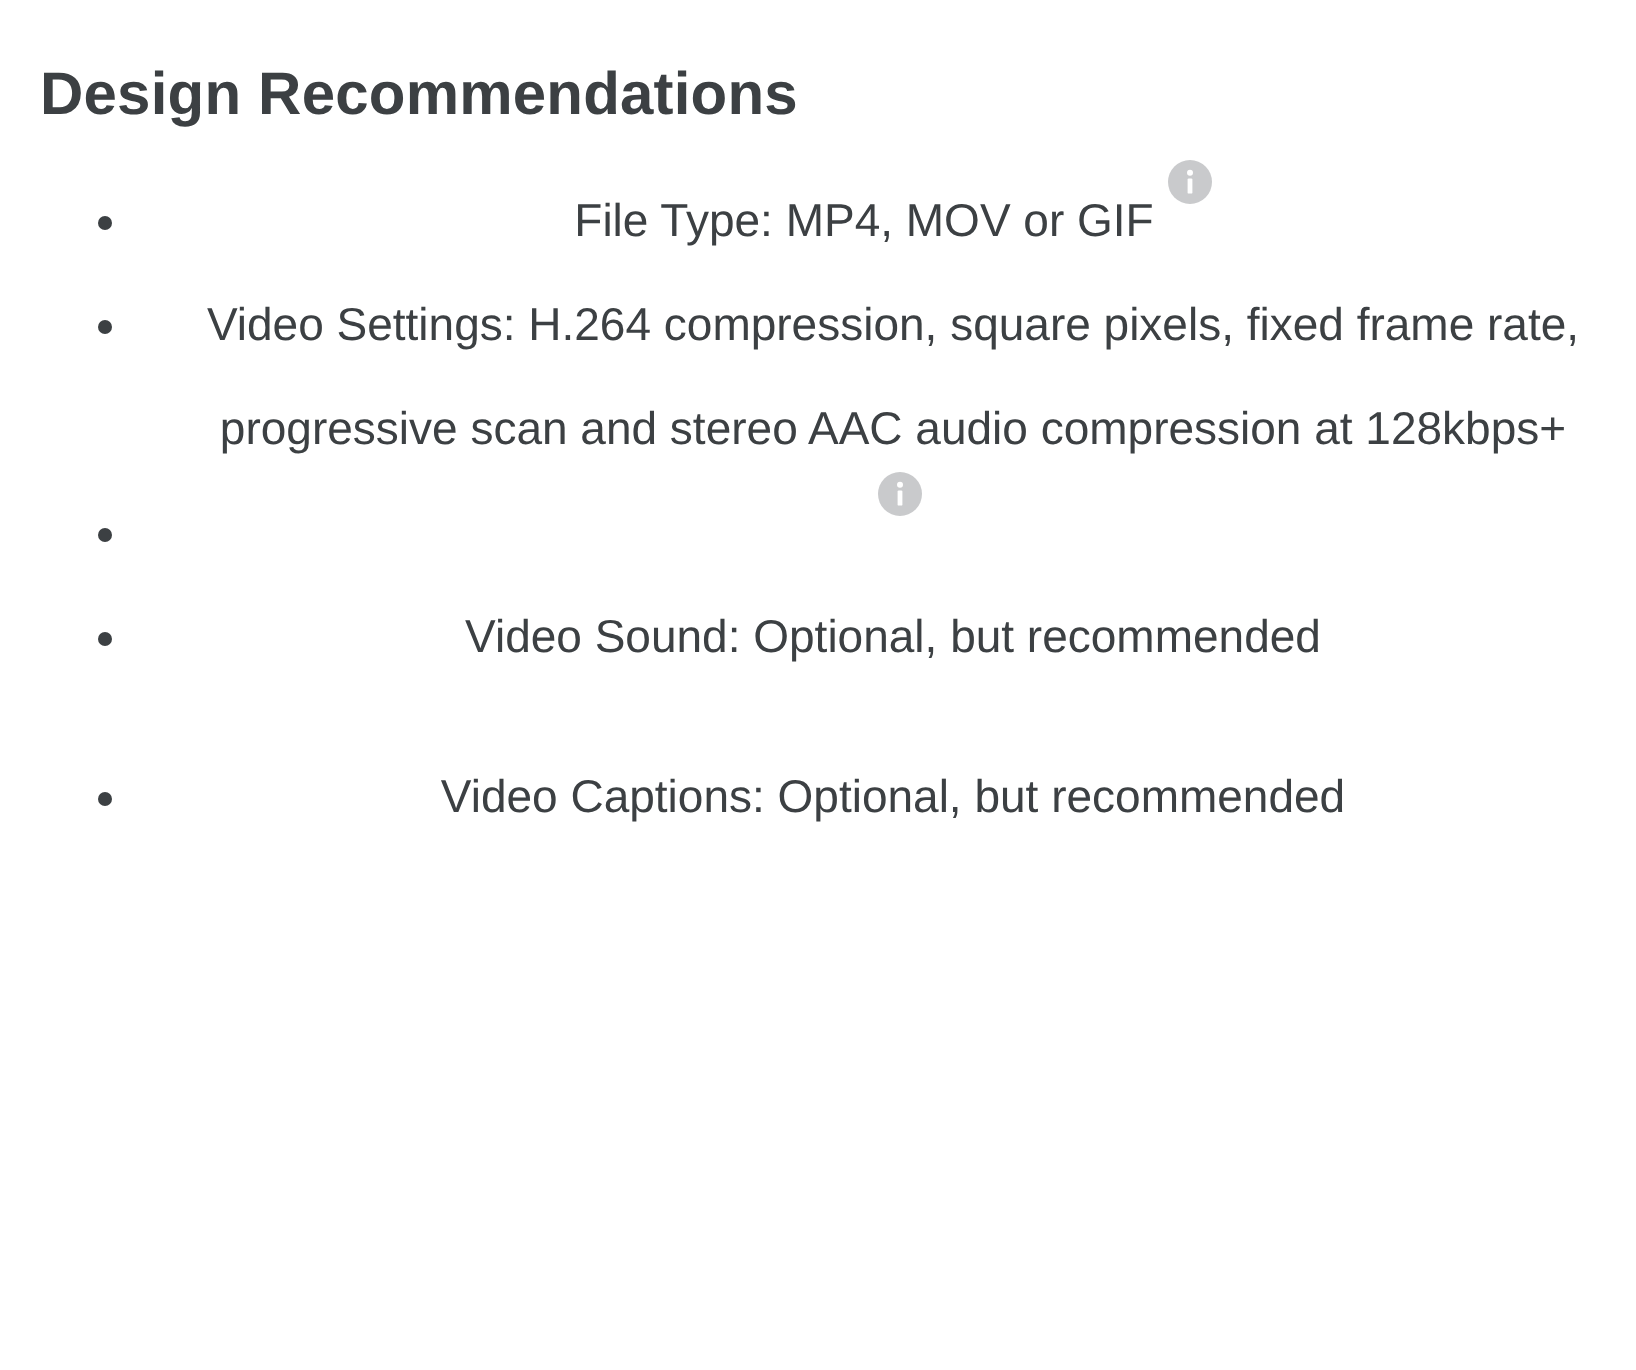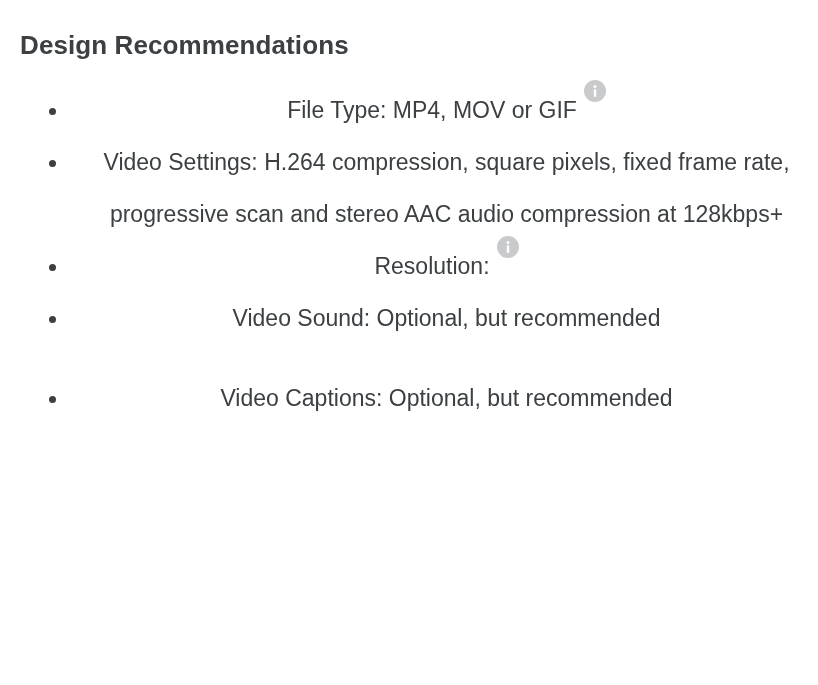--- a/index.html
+++ b/index.html
@@ -22,21 +22,21 @@
     height: 685px;
     background: #ffffff;
     box-sizing: border-box;
     padding: 0;
   }
 
   .page-title {
     position: absolute;
     left: 20px;
     top: 8px;
-    font-size: 26px;
+    font-size: 30px;
     font-weight: 600;
     letter-spacing: 0.1px;
     color: #3c4043;
     line-height: 40px;
     white-space: nowrap;
   }
 
   .rec-list {
     position: absolute;
     left: 0;
@@ -116,21 +116,21 @@
 
   <h1 class="page-title">Design Recommendations</h1>
 
   <ul class="rec-list">
       <li class="rec-item bulleted"><span class="rec-text">File Type: MP4, MOV or GIF</span><span class="info-icon"><svg viewBox="0 0 22 22">
             <circle class="disc" cx="11" cy="11" r="11"></circle>
             <circle class="glyph" cx="11" cy="6.4" r="1.5"></circle>
             <rect class="glyph" x="9.8" y="9.2" width="2.4" height="7.6" rx="0.6"></rect>
           </svg></span></li>
       <li class="rec-item bulleted"><span class="rec-text">Video Settings: H.264 compression, square pixels, fixed frame rate, progressive scan and stereo AAC audio compression at 128kbps+</span></li>
-      <li class="rec-item bulleted"><span class="rec-text">Resolution:</span><span class="info-icon"><svg viewBox="0 0 22 22">
+      <li class="rec-item bulleted"><span class="info-icon"><svg viewBox="0 0 22 22">
             <circle class="disc" cx="11" cy="11" r="11"></circle>
             <circle class="glyph" cx="11" cy="6.4" r="1.5"></circle>
             <rect class="glyph" x="9.8" y="9.2" width="2.4" height="7.6" rx="0.6"></rect>
           </svg></span></li>
       <li class="rec-item bulleted"><span class="rec-text">Video Sound: Optional, but recommended</span></li>
       <li class="rec-item bulleted gap-above"><span class="rec-text">Video Captions: Optional, but recommended</span></li>
     </ul>
 
 </div>
 

